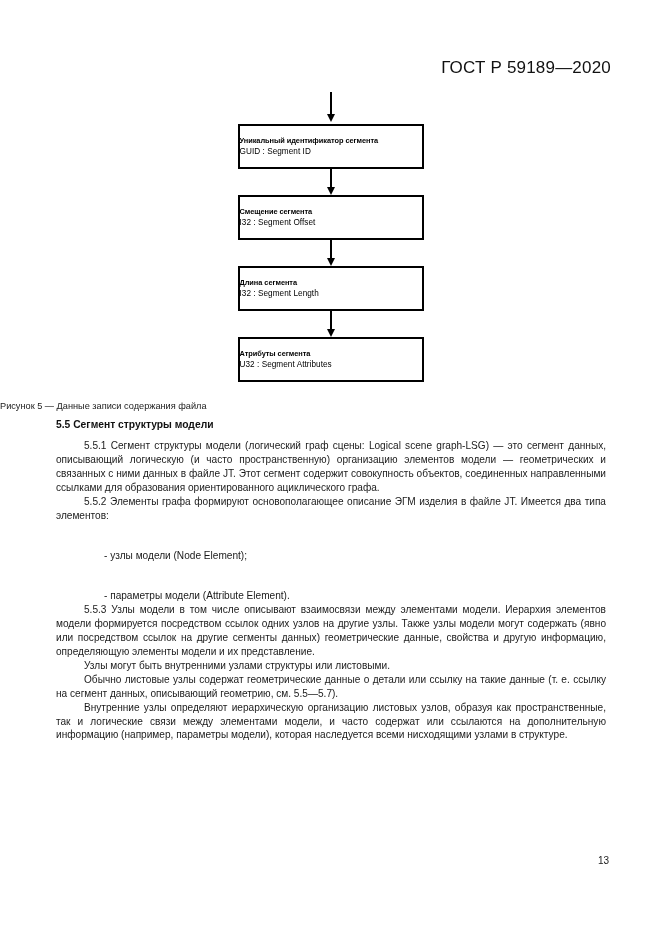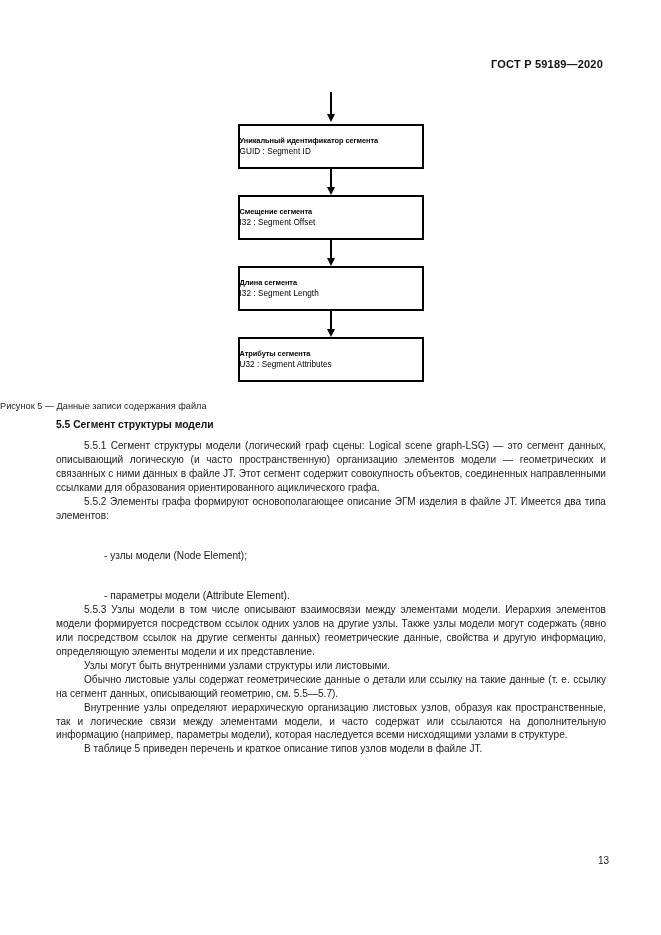--- a/index.html
+++ b/index.html
@@ -15,23 +15,23 @@
     background: #ffffff;
     font-family: "Liberation Sans", sans-serif;
     color: #1a1a1a;
     overflow: hidden;
   }
 
   
   .page-header {
     position: absolute;
     top: 58px;
-    right: 58px;
-    font-size: 11px;
-    font-weight: bold;
+    right: 50px;
+    font-size: 17px;
+    font-weight: normal;
     letter-spacing: 0.2px;
     color: #111111;
     white-space: nowrap;
   }
 
   
   .figure {
     position: absolute;
     top: 92px;
     left: 0;
@@ -224,19 +224,18 @@
     </ul>
 
     <p class="para">5.5.3 Узлы модели в том числе описывают взаимосвязи между элементами модели. Иерархия элементов модели формируется посредством ссылок одних узлов на другие узлы. Также узлы модели могут содержать (явно или посредством ссылок на другие сегменты данных) геометрические данные, свойства и другую информацию, определяющую элементы модели и их представление.</p>
 
     <p class="para">Узлы могут быть внутренними узлами структуры или листовыми.</p>
 
     <p class="para">Обычно листовые узлы содержат геометрические данные о детали или ссылку на такие данные (т. е. ссылку на сегмент данных, описывающий геометрию, см. 5.5—5.7).</p>
 
     <p class="para">Внутренние узлы определяют иерархическую организацию листовых узлов, образуя как пространственные, так и логические связи между элементами модели, и часто содержат или ссылаются на дополнительную информацию (например, параметры модели), которая наследуется всеми нисходящими узлами в структуре.</p>
 
-    <p class="para">В таблице 5 приведен перечень и краткое описание типов узлов модели в файле JT.</p>
 
   </div>
 
   <div class="page-number">13</div>
 
 </div>
 
 </body></html>

